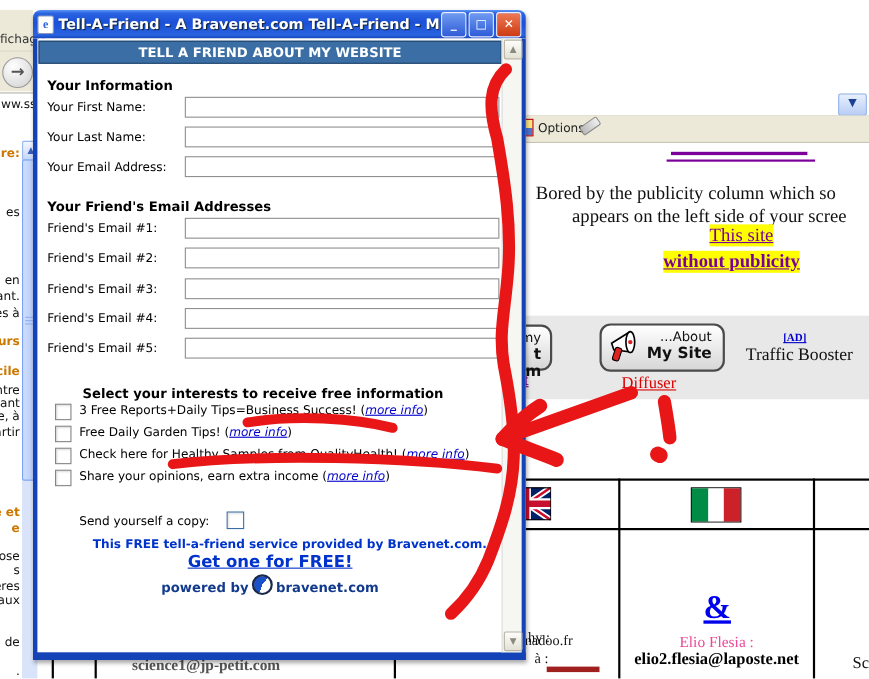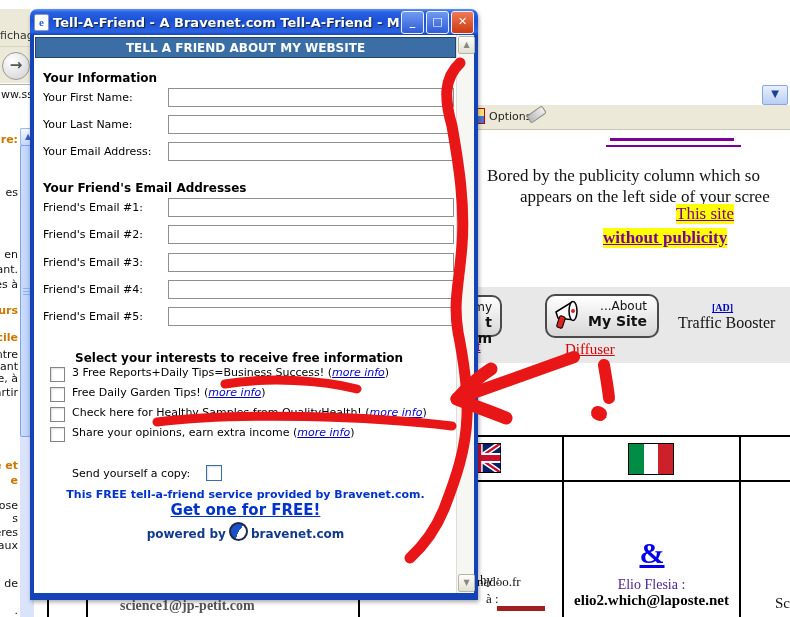--- a/index.html
+++ b/index.html
@@ -29,21 +29,21 @@
     background:linear-gradient(180deg,#ffe680 50%,#4d74d0 50%);}
   .eraser-icon{left:527px;top:110px;width:17px;height:7px;border:1px solid #8a8a8a;border-radius:2px;
     background:linear-gradient(90deg,#b9b9b9,#efefef);transform:rotate(-35deg);}
   .clipped-link-a{left:610px;top:138px;width:124px;height:3px;background:#7b0099;}
   .clipped-link-b{left:606px;top:145px;width:135px;height:2px;background:#7b0099;}
 
   
   .promo1{left:487px;top:166px;width:310px;font-size:17px;color:#111;white-space:nowrap;}
   .promo2{left:520px;top:187px;width:280px;font-size:17px;color:#111;white-space:nowrap;}
   .hl-link{background:#ffff00;color:#7b0099;text-decoration:underline;font-size:17px;white-space:nowrap;}
-  .promo-l1{left:645px;top:204px;margin-left:31px;}
+  .promo-l1{left:645px;top:204px;}
   .promo-l2{left:603px;top:228px;font-weight:bold;}
 
   
   .gray-panel{left:478px;top:287px;width:312px;height:76px;background:#e8e8e8;}
   .xp-btn{border:2px solid #4a4a4a;border-radius:10px;background:linear-gradient(180deg,#ffffff,#d7d7d7);
     color:#111;text-align:right;padding:3px 8px 2px 8px;box-sizing:border-box;}
   .btn1{left:430px;top:295px;width:72px;height:42px;}
   .btn2{left:545px;top:294px;width:114px;height:44px;padding-right:10px;}
   .btn-l1{font-size:12px;}
   .btn-l2{font-size:14px;font-weight:bold;}
@@ -52,21 +52,21 @@
   .ad-label{left:712px;top:302px;font-size:10px;font-weight:bold;color:#0000cc;text-decoration:underline;}
   .traffic{left:678px;top:314px;font-size:16px;color:#111;}
   .mega-icon{left:552px;top:298px;width:36px;height:34px;}
 
   
   .tline{background:#000;}
   .flag-it{left:628px;top:443px;width:44px;height:30px;border:1px solid #000;display:flex;}
   .flag-it i{flex:1;}
   .amp{left:630px;top:536px;width:44px;text-align:center;font-size:30px;font-weight:bold;
        color:#0000ee;text-decoration:underline;}
-  .contact-name{left:563px;top:577px;width:177px;text-align:center;font-size:14px;color:#4c1d95;}
+  .contact-name{left:563px;top:577px;width:177px;text-align:center;font-size:14px;color:#ec4899;}
   .contact-email{left:548px;top:592px;width:207px;text-align:center;font-size:15px;font-weight:bold;color:#000;white-space:nowrap;}
   .cellfrag{color:#111;font-size:13px;white-space:nowrap;}
   .redfrag{left:497px;top:606px;width:48px;height:5px;background:#a02020;}
   .rightfrag{left:775px;top:595px;font-size:15px;color:#111;}
   .bottom-email{left:120px;top:598px;width:220px;text-align:left;font-size:14px;font-weight:bold;color:#555;white-space:nowrap;}
 
   
   .lf{position:absolute;right:772px;font-size:11px;color:#111;white-space:nowrap;}
   .lf.or{color:#cc7700;font-weight:bold;}
   .left-sb{left:20px;top:128px;width:14px;height:489px;background:#d9e4fb;}
@@ -106,21 +106,21 @@
   .txt-input{position:absolute;width:286px;height:19px;border:1px solid #8f8f8f;background:#fff;
     box-sizing:border-box;font-size:11px;padding:2px 3px;}
   .chk{position:absolute;width:13px;height:13px;border:1px solid #848484;background:#fff;
     box-shadow:inset 1px 1px 2px #ddd;}
   .int-label{position:absolute;font-size:11px;color:#000;white-space:nowrap;}
   .more-link{color:#0000cc;font-style:italic;text-decoration:underline;}
   .rec-btn{position:absolute;left:239px;top:427px;width:154px;height:22px;background:#e4e2da;
     border-top:2px solid #fff;border-left:2px solid #fff;border-right:2px solid #6f6f6f;border-bottom:2px solid #6f6f6f;
     font-size:11px;color:#000;text-align:center;line-height:18px;}
   .service-line{position:absolute;left:0;top:453px;width:423px;text-align:center;
-    font-size:11px;font-weight:bold;color:#0033cc;}
+    font-size:11px;font-weight:bold;color:#0033cc;padding-left:18px;}
   .getone{position:absolute;left:0;top:466px;width:423px;text-align:center;
     font-size:15px;font-weight:bold;color:#0033cc;text-decoration:underline;}
   .powered{position:absolute;left:0;top:487px;width:423px;text-align:center;
     font-size:12px;font-weight:bold;color:#123a8c;}
   .bn-logo{display:inline-block;width:15px;height:15px;border-radius:50%;border:2px solid #1b2a4a;
     background:conic-gradient(from 200deg,#1a50c8 0 55%,#ffffff 55% 100%);vertical-align:-3px;margin:0 3px;}
 
   
   #marker-overlay{position:absolute;left:0;top:0;width:790px;height:617px;pointer-events:none;z-index:50;}
 
@@ -185,21 +185,21 @@
     <path d="M30,0 V30 M0,15 H60" stroke="#C8102E" stroke-width="6"></path>
     <rect width="60" height="30" fill="none" stroke="#000" stroke-width="2"></rect>
   </svg>
   <div class="abs flag-it z-bg">
     <i style="background:#008C45"></i>
       <i style="background:#fff"></i>
       <i style="background:#CD212A"></i>
   </div>
   <div class="abs amp serif z-bg">&amp;</div>
   <div class="abs contact-name serif z-bg">Elio Flesia :</div>
-  <div class="abs contact-email serif z-bg">elio2.which@laposte.net</div>
+  <div class="abs contact-email serif z-bg">elio2.flesia@laposte.net</div>
   <div class="abs cellfrag serif z-bg" style="left:480px;top:572px;">hy :</div>
   <div class="abs cellfrag serif z-bg" style="left:477px;top:574px;">nadoo.fr</div>
   <div class="abs cellfrag serif z-bg" style="left:486px;top:591px;">à :</div>
   <div class="abs redfrag z-bg"></div>
   <div class="abs rightfrag serif z-bg">Sc</div>
 
   <div class="abs tline z-bg" style="left:47px;top:599px;width:2px;height:18px;"></div>
   <div class="abs tline z-bg" style="left:86px;top:599px;width:2px;height:18px;"></div>
   <div class="abs tline z-bg" style="left:358px;top:599px;width:2px;height:18px;"></div>
   <div class="abs bottom-email serif z-bg">science1@jp-petit.com</div>

